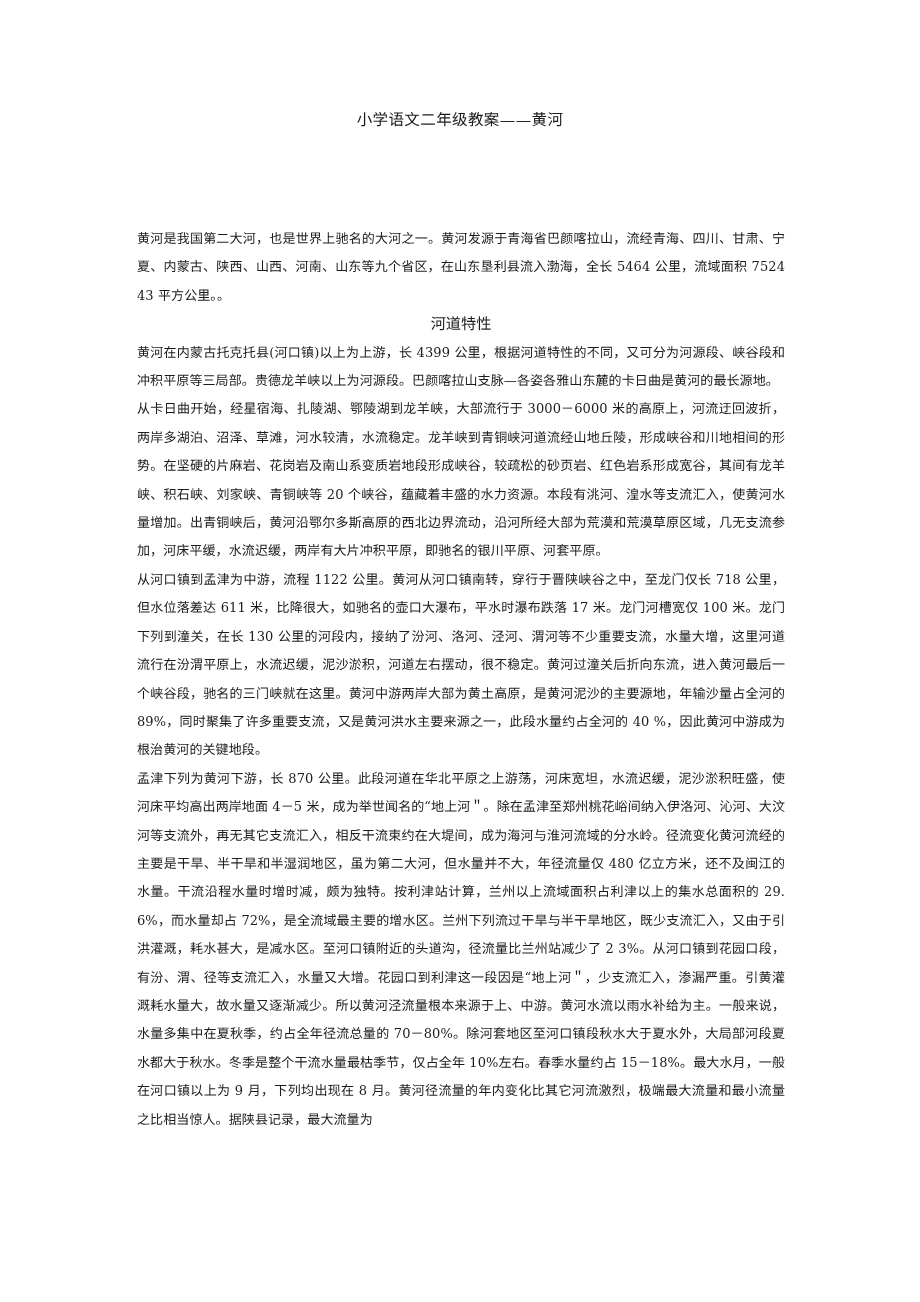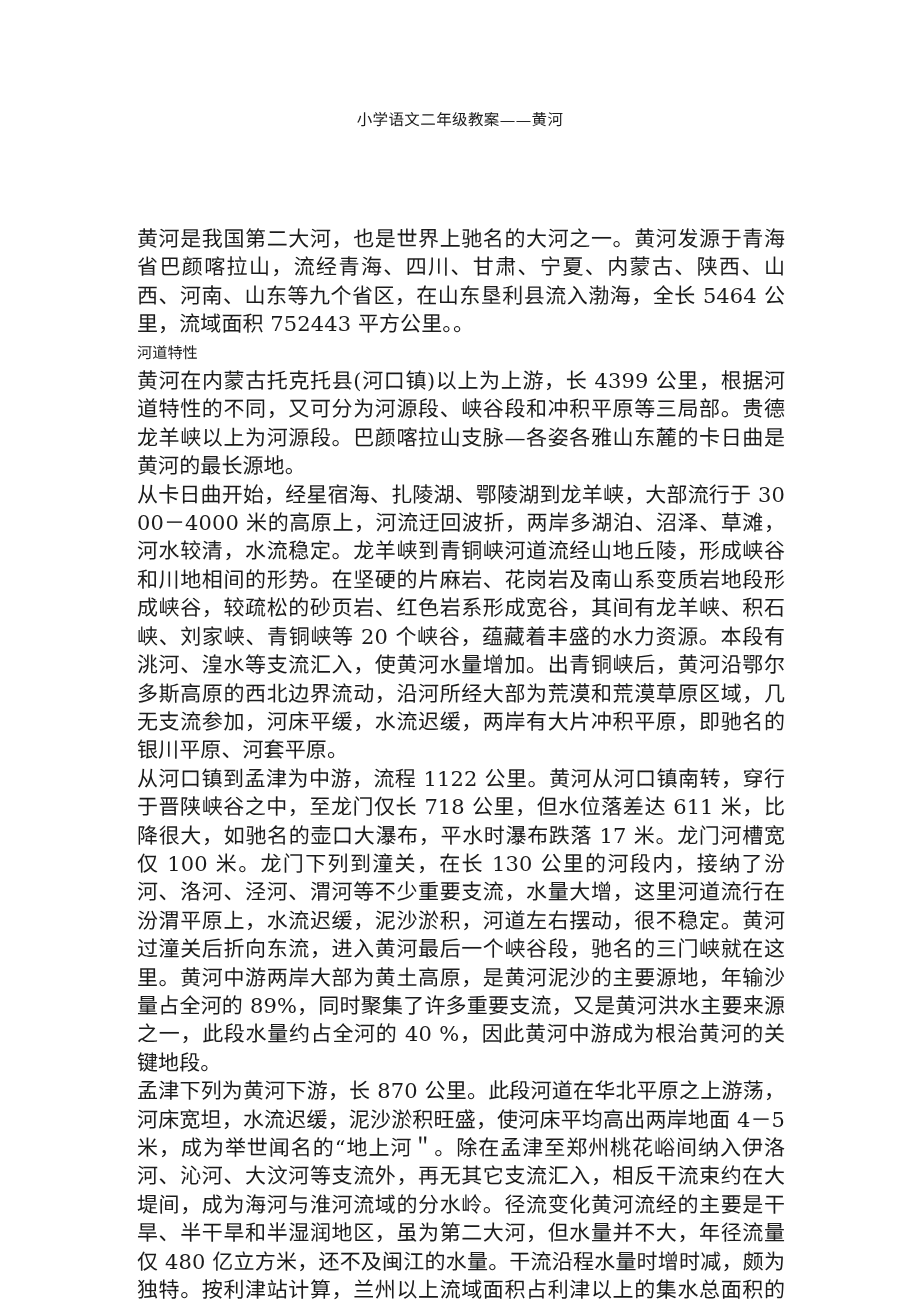--- a/index.html
+++ b/index.html
@@ -37,56 +37,56 @@
     margin: 0;
   }
   .body-block {
     position: absolute;
     top: 225px;
     left: 137px;
     width: 648px;
   }
   .para {
     margin: 0;
-    font-size: 21px;
+    font-size: 13px;
     line-height: 28.4px;
     text-align: justify;
     text-justify: inter-ideograph;
     letter-spacing: 0.1px;
     color: #1b1b1b;
     text-indent: 0;
     word-break: break-all;
   }
   .para + .para {
     margin-top: 0;
   }
   .heading-line {
     margin: 0;
     font-size: 15.2px;
     line-height: 28.4px;
     color: #1b1b1b;
-    text-align: left;
+    text-align: center;
   }
 </style>
 </head>
 <body>
 
 <div class="page">
 
   <h1 class="doc-title">小学语文二年级教案——黄河</h1>
 
   <div class="body-block">
 
     <p class="para">黄河是我国第二大河，也是世界上驰名的大河之一。黄河发源于青海省巴颜喀拉山，流经青海、四川、甘肃、宁夏、内蒙古、陕西、山西、河南、山东等九个省区，在山东垦利县流入渤海，全长 5464 公里，流域面积 752443 平方公里。。</p>
 
     <p class="heading-line">河道特性</p>
 
     <p class="para">黄河在内蒙古托克托县(河口镇)以上为上游，长 4399 公里，根据河道特性的不同，又可分为河源段、峡谷段和冲积平原等三局部。贵德龙羊峡以上为河源段。巴颜喀拉山支脉—各姿各雅山东麓的卡日曲是黄河的最长源地。</p>
 
-    <p class="para">从卡日曲开始，经星宿海、扎陵湖、鄂陵湖到龙羊峡，大部流行于 3000－4000 米的高原上，河流迂回波折，两岸多湖泊、沼泽、草滩，河水较清，水流稳定。龙羊峡到青铜峡河道流经山地丘陵，形成峡谷和川地相间的形势。在坚硬的片麻岩、花岗岩及南山系变质岩地段形成峡谷，较疏松的砂页岩、红色岩系形成宽谷，其间有龙羊峡、积石峡、刘家峡、青铜峡等 20 个峡谷，蕴藏着丰盛的水力资源。本段有洮河、湟水等支流汇入，使黄河水量增加。出青铜峡后，黄河沿鄂尔多斯高原的西北边界流动，沿河所经大部为荒漠和荒漠草原区域，几无支流参加，河床平缓，水流迟缓，两岸有大片冲积平原，即驰名的银川平原、河套平原。</p>
+    <p class="para">从卡日曲开始，经星宿海、扎陵湖、鄂陵湖到龙羊峡，大部流行于 3000－6000 米的高原上，河流迂回波折，两岸多湖泊、沼泽、草滩，河水较清，水流稳定。龙羊峡到青铜峡河道流经山地丘陵，形成峡谷和川地相间的形势。在坚硬的片麻岩、花岗岩及南山系变质岩地段形成峡谷，较疏松的砂页岩、红色岩系形成宽谷，其间有龙羊峡、积石峡、刘家峡、青铜峡等 20 个峡谷，蕴藏着丰盛的水力资源。本段有洮河、湟水等支流汇入，使黄河水量增加。出青铜峡后，黄河沿鄂尔多斯高原的西北边界流动，沿河所经大部为荒漠和荒漠草原区域，几无支流参加，河床平缓，水流迟缓，两岸有大片冲积平原，即驰名的银川平原、河套平原。</p>
 
     <p class="para">从河口镇到孟津为中游，流程 1122 公里。黄河从河口镇南转，穿行于晋陕峡谷之中，至龙门仅长 718 公里，但水位落差达 611 米，比降很大，如驰名的壶口大瀑布，平水时瀑布跌落 17 米。龙门河槽宽仅 100 米。龙门下列到潼关，在长 130 公里的河段内，接纳了汾河、洛河、泾河、渭河等不少重要支流，水量大增，这里河道流行在汾渭平原上，水流迟缓，泥沙淤积，河道左右摆动，很不稳定。黄河过潼关后折向东流，进入黄河最后一个峡谷段，驰名的三门峡就在这里。黄河中游两岸大部为黄土高原，是黄河泥沙的主要源地，年输沙量占全河的 89%，同时聚集了许多重要支流，又是黄河洪水主要来源之一，此段水量约占全河的 40 %，因此黄河中游成为根治黄河的关键地段。</p>
 
     <p class="para">孟津下列为黄河下游，长 870 公里。此段河道在华北平原之上游荡，河床宽坦，水流迟缓，泥沙淤积旺盛，使河床平均高出两岸地面 4－5 米，成为举世闻名的“地上河＂。除在孟津至郑州桃花峪间纳入伊洛河、沁河、大汶河等支流外，再无其它支流汇入，相反干流束约在大堤间，成为海河与淮河流域的分水岭。径流变化黄河流经的主要是干旱、半干旱和半湿润地区，虽为第二大河，但水量并不大，年径流量仅 480 亿立方米，还不及闽江的水量。干流沿程水量时增时减，颇为独特。按利津站计算，兰州以上流域面积占利津以上的集水总面积的 29.6%，而水量却占 72%，是全流域最主要的增水区。兰州下列流过干旱与半干旱地区，既少支流汇入，又由于引洪灌溉，耗水甚大，是减水区。至河口镇附近的头道沟，径流量比兰州站减少了 2 3%。从河口镇到花园口段，有汾、渭、径等支流汇入，水量又大增。花园口到利津这一段因是“地上河＂，少支流汇入，渗漏严重。引黄灌溉耗水量大，故水量又逐渐减少。所以黄河泾流量根本来源于上、中游。黄河水流以雨水补给为主。一般来说，水量多集中在夏秋季，约占全年径流总量的 70－80%。除河套地区至河口镇段秋水大于夏水外，大局部河段夏水都大于秋水。冬季是整个干流水量最枯季节，仅占全年 10%左右。春季水量约占 15－18%。最大水月，一般在河口镇以上为 9 月，下列均出现在 8 月。黄河径流量的年内变化比其它河流激烈，极端最大流量和最小流量之比相当惊人。据陕县记录，最大流量为</p>
 
   </div>
 
 </div>
 
 </body></html>

